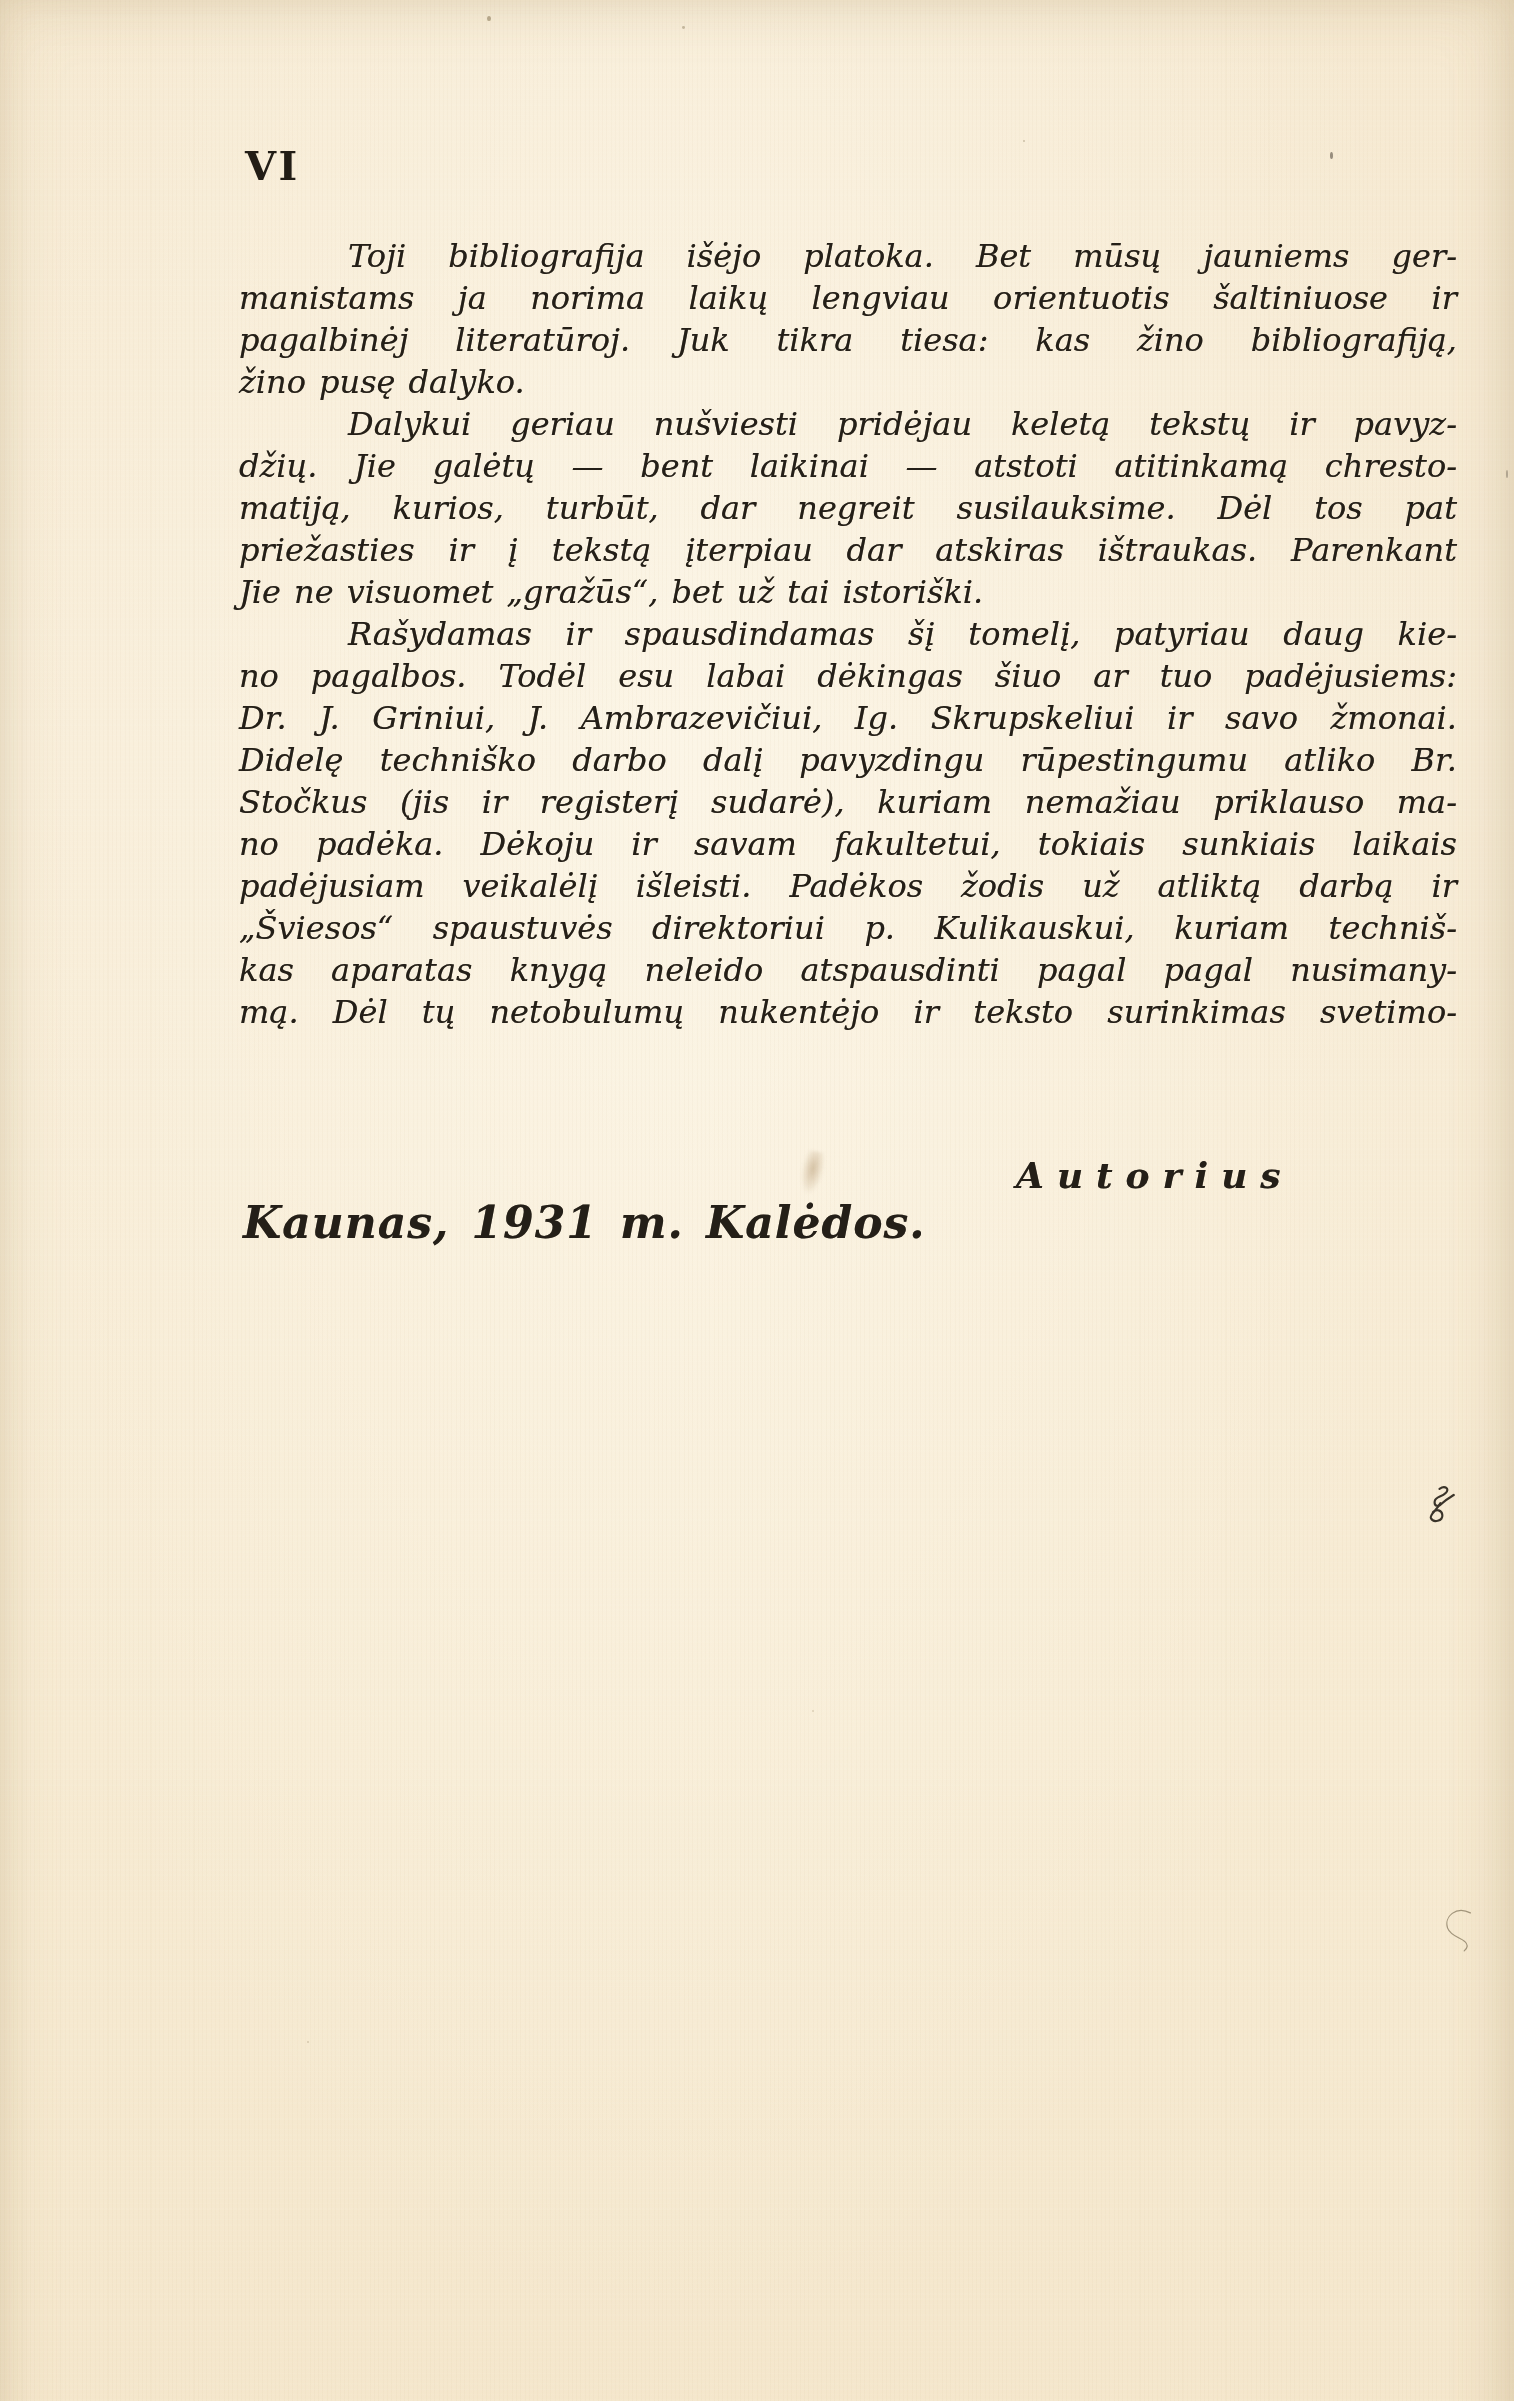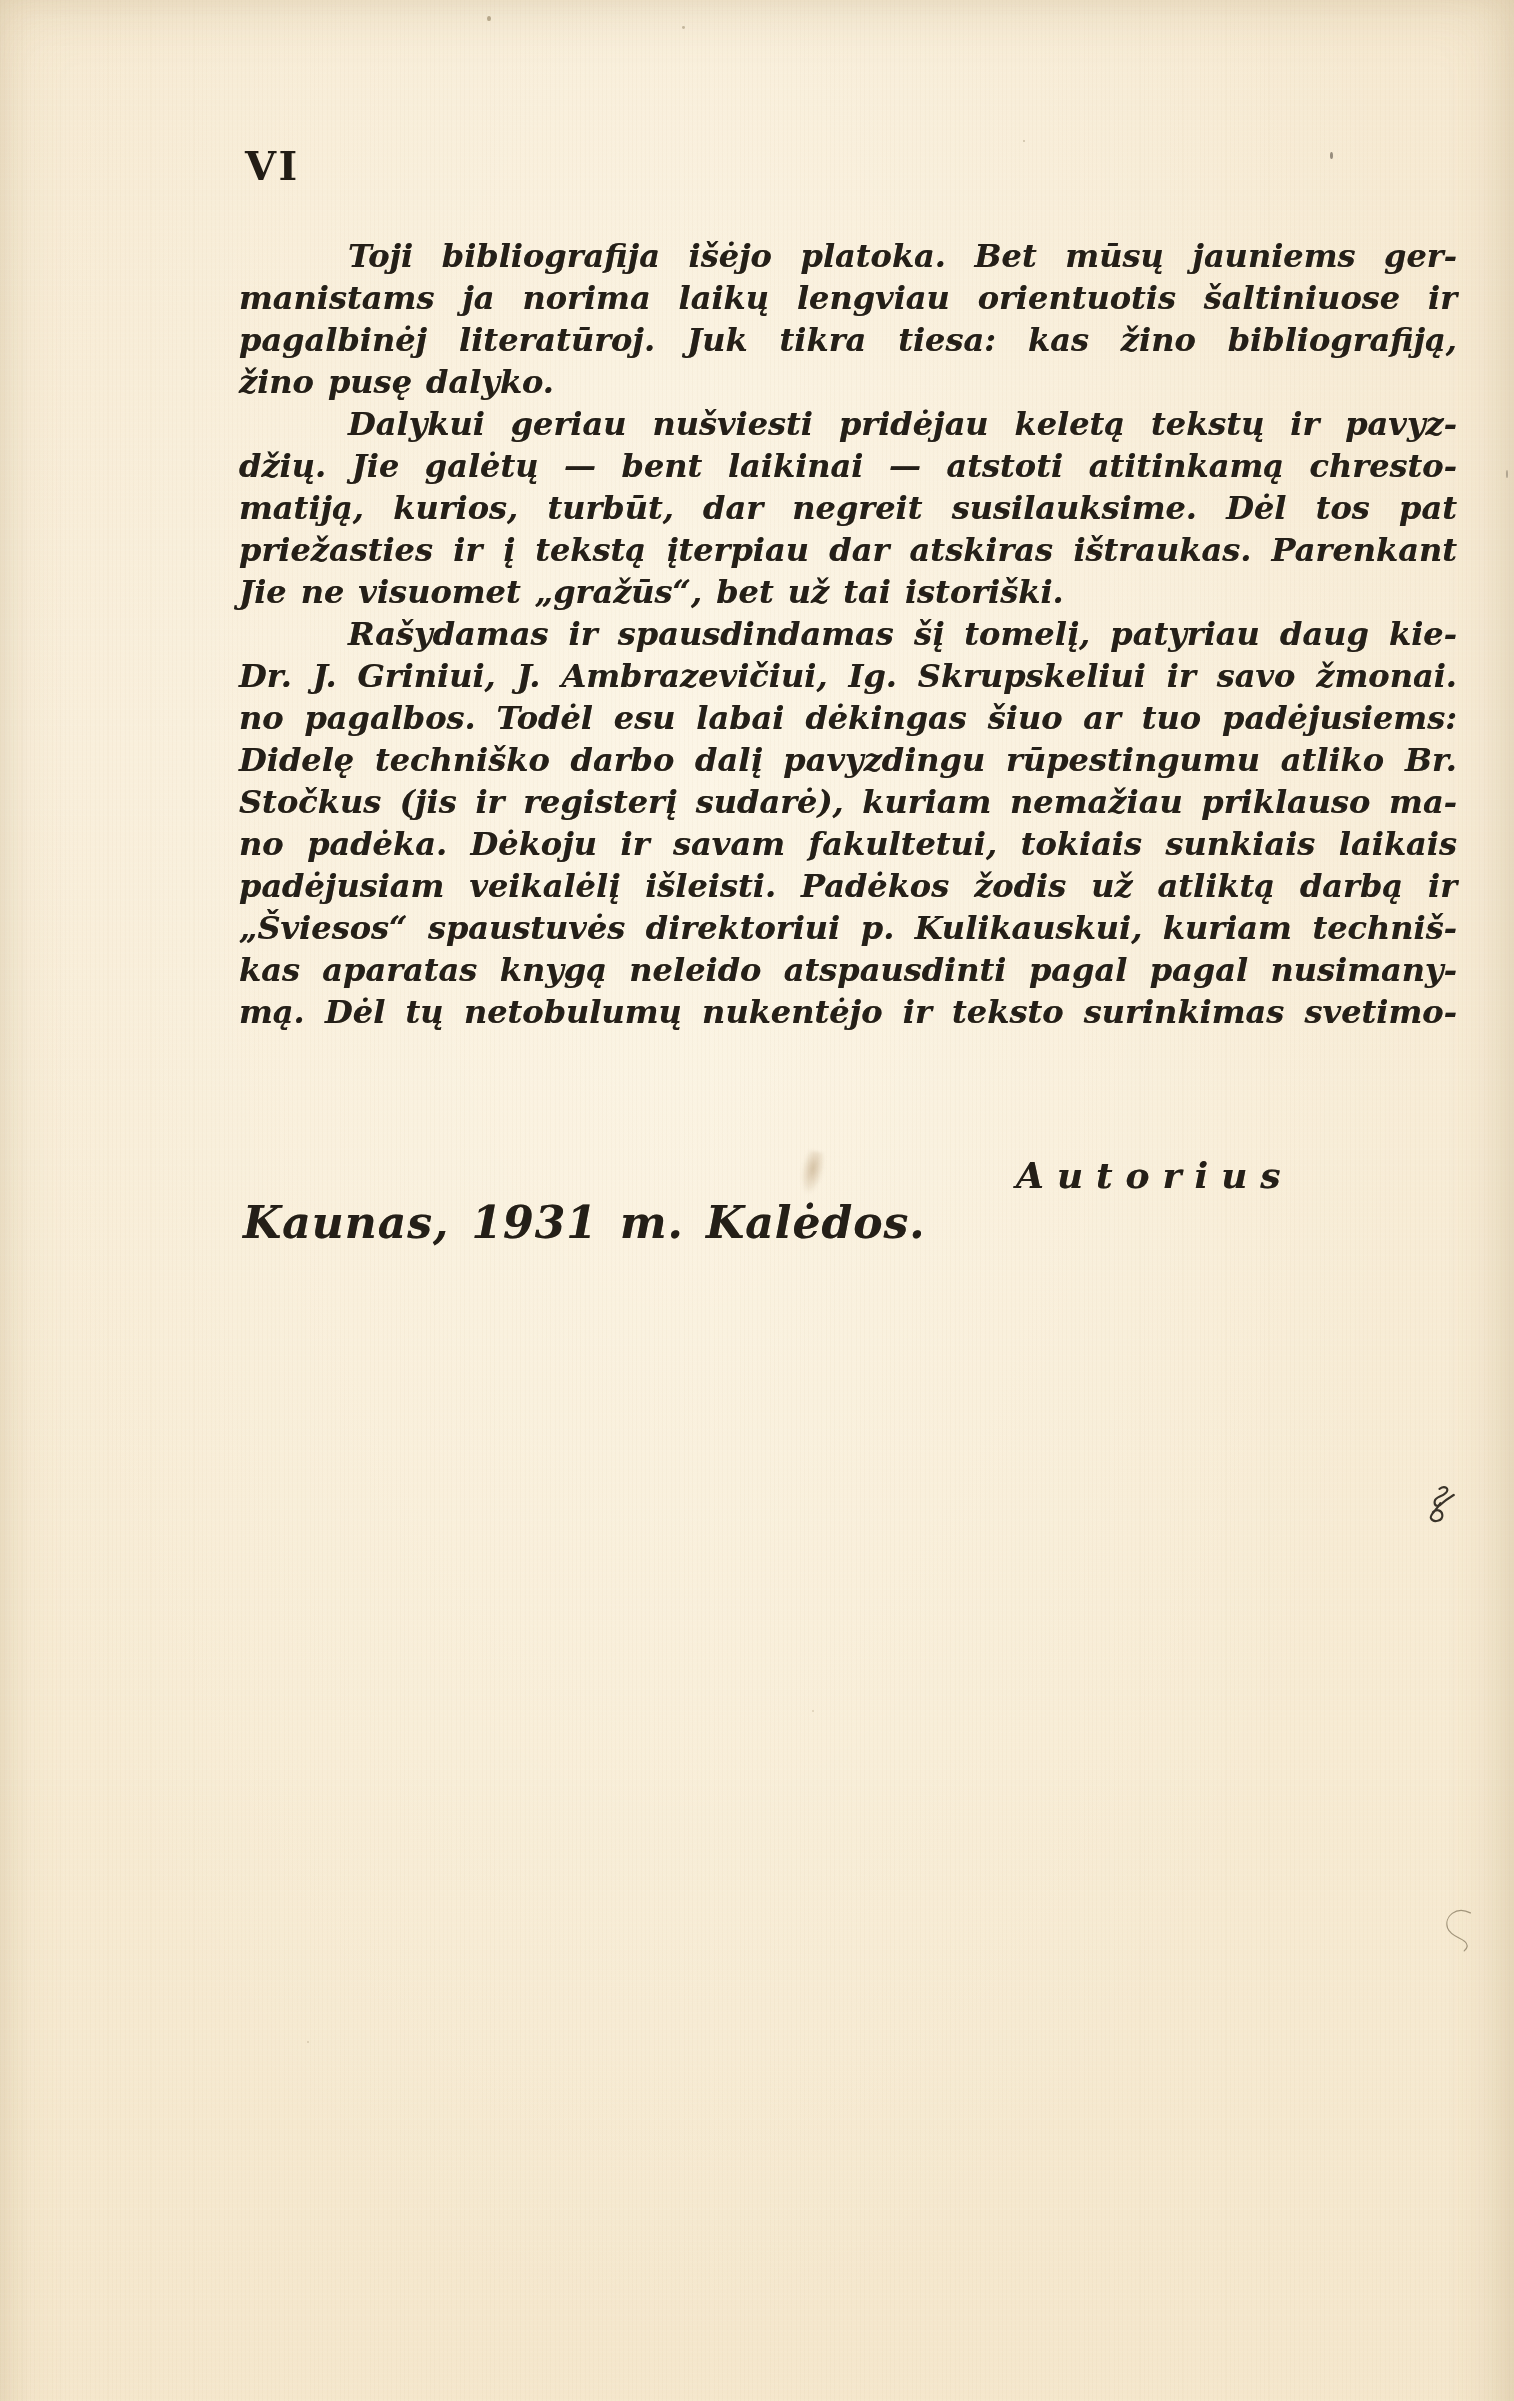--- a/index.html
+++ b/index.html
@@ -36,21 +36,21 @@
   }
 
   .textblock {
     position: absolute;
     left: 239px;
     top: 235px;
     width: 1218px;
     font-size: 32px;
     line-height: 42px;
     font-style: italic;
-    font-weight: 700;
+    font-weight: 400;
     word-spacing: 2.9px;
     color: #241f18;
     text-shadow: 0 0 0.5px rgba(40,32,18,0.55);
   }
   .textblock .line {
     text-align: justify;
     text-align-last: justify;
     text-justify: inter-word;
     white-space: nowrap;
   }
@@ -116,22 +116,22 @@
       <div class="line first">Toji bibliografija išėjo platoka. Bet mūsų jauniems ger-</div>
       <div class="line">manistams ja norima laikų lengviau orientuotis šaltiniuose ir</div>
       <div class="line">pagalbinėj literatūroj. Juk tikra tiesa: kas žino bibliografiją,</div>
       <div class="line last">žino pusę dalyko.</div>
       <div class="line first">Dalykui geriau nušviesti pridėjau keletą tekstų ir pavyz-</div>
       <div class="line">džių. Jie galėtų — bent laikinai — atstoti atitinkamą chresto-</div>
       <div class="line">matiją, kurios, turbūt, dar negreit susilauksime. Dėl tos pat</div>
       <div class="line">priežasties ir į tekstą įterpiau dar atskiras ištraukas. Parenkant</div>
       <div class="line last">Jie ne visuomet „gražūs“, bet už tai istoriški.</div>
       <div class="line first">Rašydamas ir spausdindamas šį tomelį, patyriau daug kie-</div>
+      <div class="line">no pagalbos. Todėl esu labai dėkingas šiuo ar tuo padėjusiems:</div>
       <div class="line">Dr. J. Griniui, J. Ambrazevičiui, Ig. Skrupskeliui ir savo žmonai.</div>
-      <div class="line">no pagalbos. Todėl esu labai dėkingas šiuo ar tuo padėjusiems:</div>
       <div class="line">Didelę techniško darbo dalį pavyzdingu rūpestingumu atliko Br.</div>
       <div class="line">Stočkus (jis ir registerį sudarė), kuriam nemažiau priklauso ma-</div>
       <div class="line">no padėka. Dėkoju ir savam fakultetui, tokiais sunkiais laikais</div>
       <div class="line">padėjusiam veikalėlį išleisti. Padėkos žodis už atliktą darbą ir</div>
       <div class="line">„Šviesos“ spaustuvės direktoriui p. Kulikauskui, kuriam techniš-</div>
       <div class="line">kas aparatas knygą neleido atspausdinti pagal pagal nusimany-</div>
       <div class="line">mą. Dėl tų netobulumų nukentėjo ir teksto surinkimas svetimo-</div>
     </div>
 
   <div class="signature">Autorius</div>

